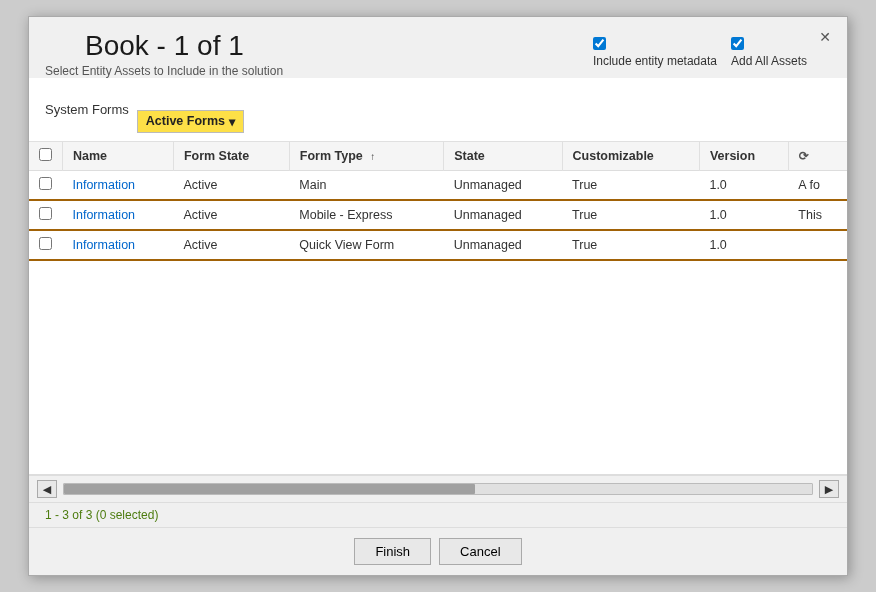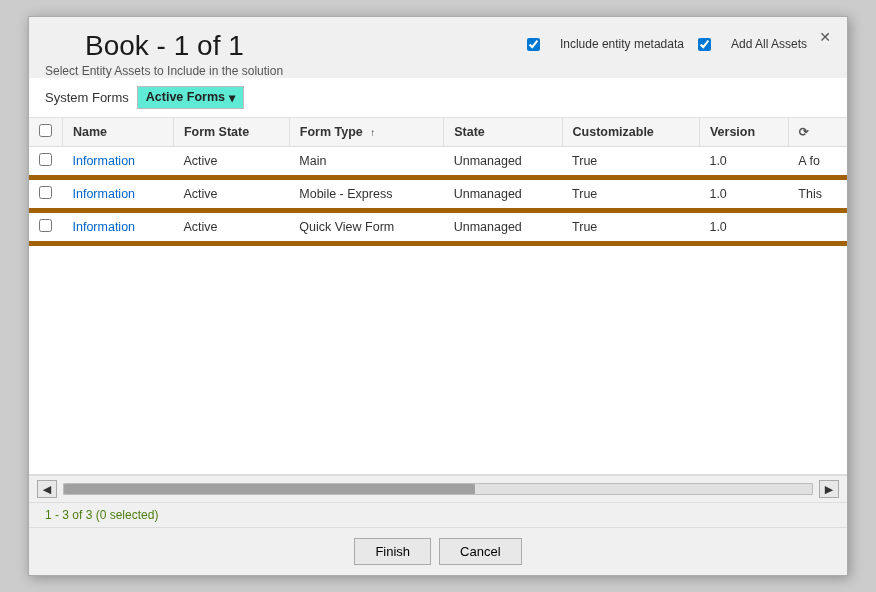--- a/index.html
+++ b/index.html
@@ -62,22 +62,23 @@
       top: 20px;
       right: 40px;
       display: flex;
       align-items: center;
       gap: 14px;
       font-size: 12px;
       color: #333;
     }
     .checkbox-label {
       display: flex;
-      align-items: center;
-      gap: 20px;
+      align-items: flex-start;
+      gap: 4px;
+      flex-direction: column;
     }
     .checkbox-label input[type=checkbox] {
       accent-color: #0078d4;
     }
     .tabs-bar {
       background: #f0f0f0;
       border-bottom: 1px solid #ccc;
       display: flex;
       padding: 0 16px;
       gap: 0;
@@ -118,25 +119,26 @@
     .sub-header-label {
       font-size: 13px;
       color: #333;
     }
     .dropdown-btn {
       display: flex;
       align-items: center;
       gap: 4px;
       padding: 3px 8px;
       border: 1px solid #bbb;
-      background: #5eead4;
+      background: #fde047;
       cursor: pointer;
       font-size: 12.5px;
       font-weight: 600;
       color: #222;
+      margin-top: 24px;
     }
     .table-wrapper {
       flex: 1;
       overflow: auto;
       border-bottom: 1px solid #ddd;
     }
     table {
       width: 100%;
       border-collapse: collapse;
       font-size: 12.5px;
@@ -153,21 +155,21 @@
       border-right: 1px solid #e0e0e0;
       white-space: nowrap;
       cursor: pointer;
       user-select: none;
     }
     th:last-child { border-right: none; }
     th .sort-icon { margin-left: 4px; font-size: 10px; }
     th.check-col { width: 30px; text-align: center; }
     td {
       padding: 6px 10px;
-      border-bottom: 5px solid #a16207;
+      border-bottom: 2px solid #a16207;
       color: #333;
       white-space: nowrap;
     }
     td.check-col { text-align: center; }
     .link-cell {
       color: #0066cc;
       cursor: pointer;
       text-decoration: none;
     }
     .scrollbar-row {

